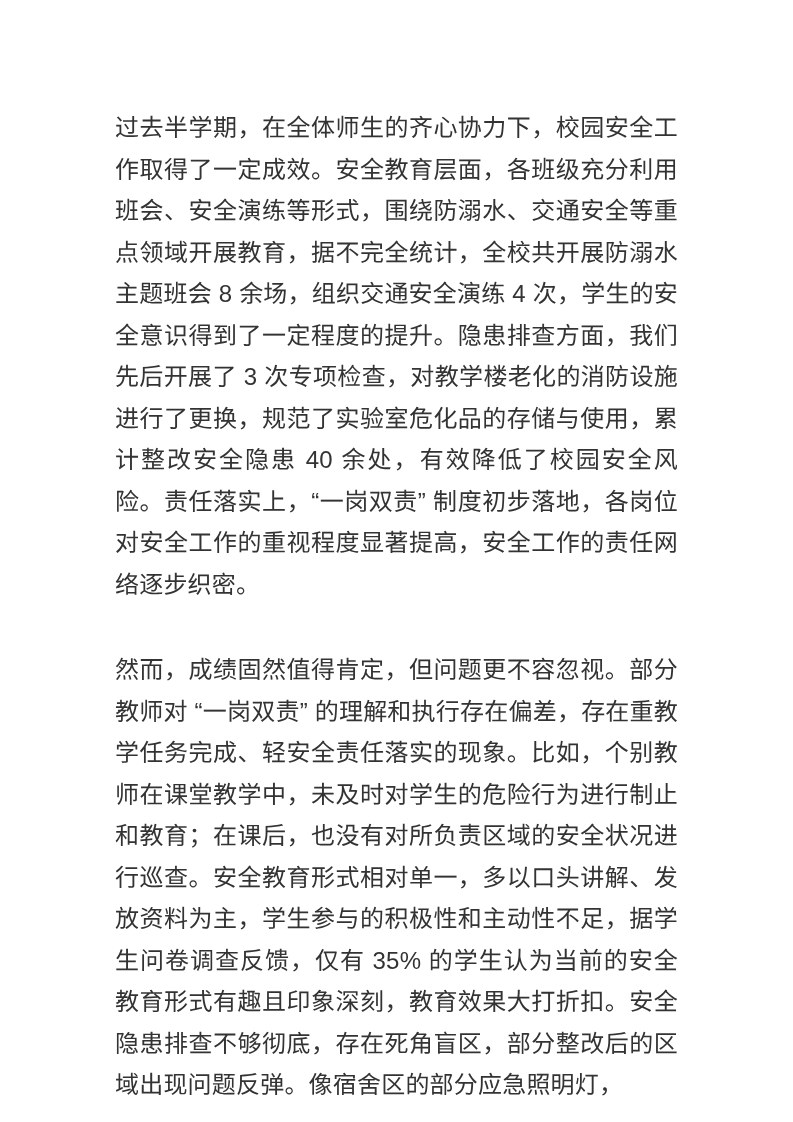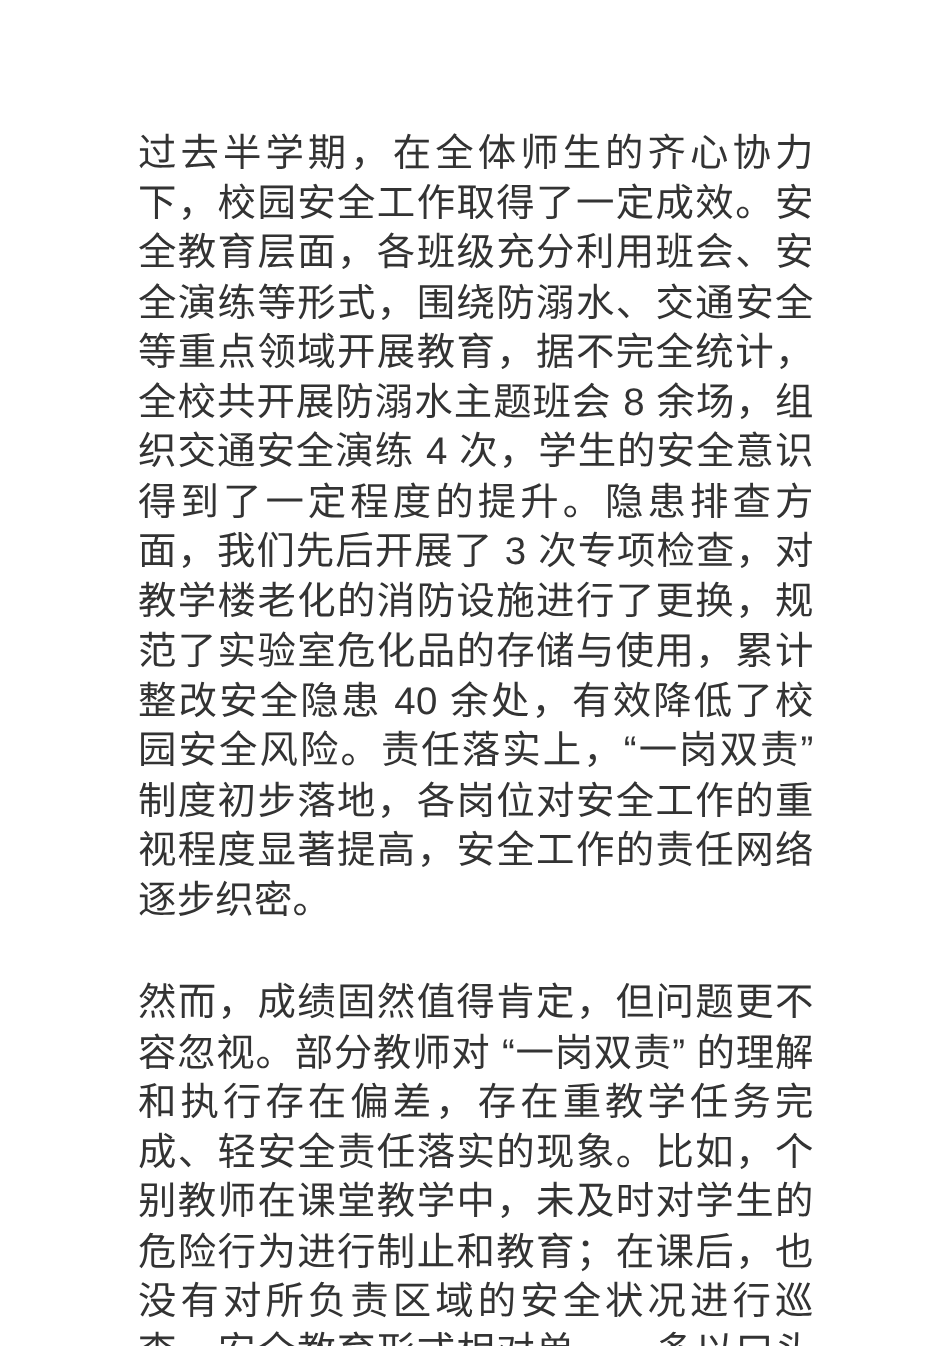--- a/index.html
+++ b/index.html
@@ -16,21 +16,21 @@
     }
     .page {
       box-sizing: border-box;
       width: 793px;
       height: 1122px;
       padding: 107px 115px 0 115px;
       background: #ffffff;
     }
     .page p {
       margin: 0;
-      font-size: 32px;
+      font-size: 24px;
       line-height: 41.5px;
       font-weight: 400;
       color: #333333;
       text-align: justify;
       text-justify: inter-ideograph;
       letter-spacing: 0.2px;
       word-break: break-all;
     }
     .page p + p {
       margin-top: 44px;

